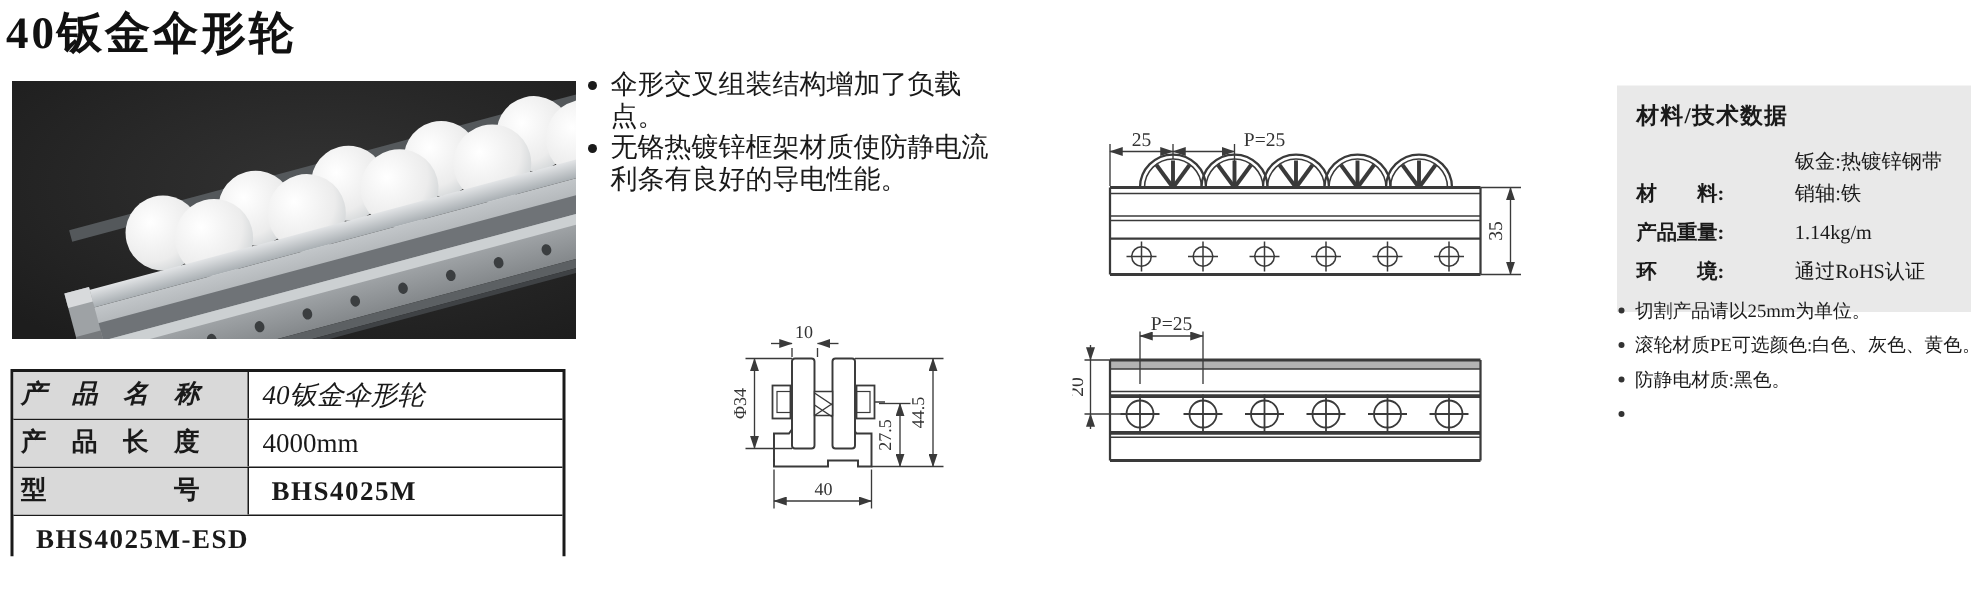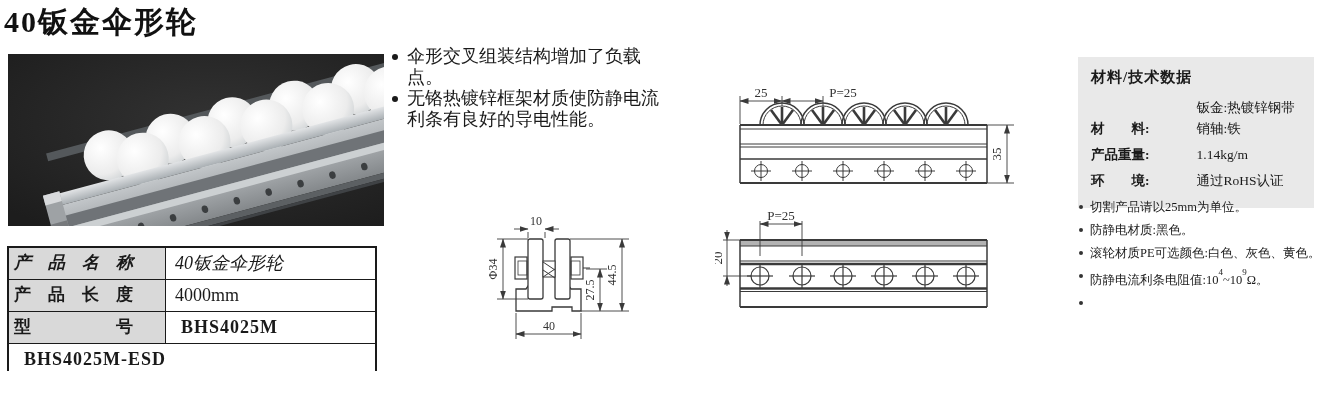--- a/index.html
+++ b/index.html
@@ -359,28 +359,24 @@
     </div>
   </div>
 
   <ul id="notes">
     <li>
       <span class="dots"></span>
       <span>切割产品请以25mm为单位。</span>
     </li>
     <li>
       <span class="dots"></span>
+      <span>滚轮材质PE可选颜色:白色、灰色、黄色。</span>
+    </li>
+    <li>
+      <span class="dots"></span>
       <span>防静电材质:黑色。</span>
     </li>
     <li>
       <span class="dots"></span>
-      <span>滚轮材质PE可选颜色:白色、灰色、黄色。</span>
-    </li>
-    <li>
-      <span class="dots"></span>
-      <span>防静电流利条电阻值:10</span><sup class="rs">4</sup><span>~10</span><sup class="rs">9</sup><span>Ω。</span>
-    </li>
-    <li>
-      <span class="dots"></span>
     </li>
   </ul>
 
 </div>
 
 </body></html>

